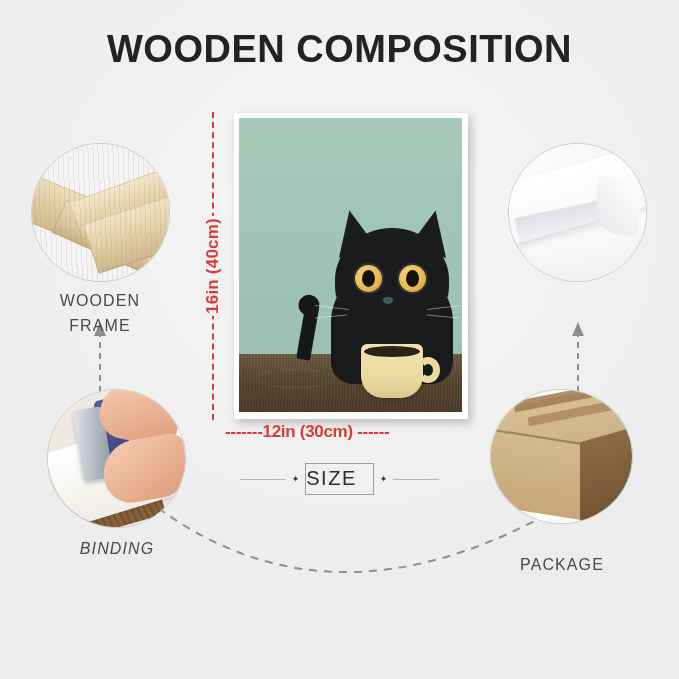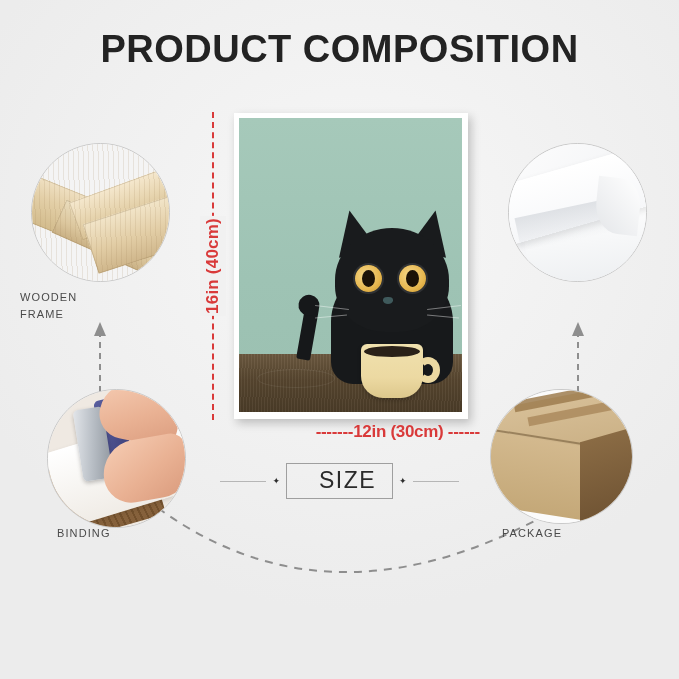--- a/index.html
+++ b/index.html
@@ -193,21 +193,21 @@
     font-weight: 700;
     background: #f1f1f1;
     padding: 3px 2px;
     letter-spacing: 0.2px;
   }
   .dim-h {
     position: absolute;
     left: 225px;
     top: 422px;
     width: 255px;
-    text-align: right;
+    text-align: left;
     color: #d93a3a;
     font-size: 17px;
     font-weight: 700;
     letter-spacing: -0.3px;
     white-space: nowrap;
   }
 
   
   .size-badge {
     position: absolute;
@@ -223,22 +223,22 @@
     height: 1px;
     background: #b6b6b6;
   }
   .size-star {
     color: #2d2d2d;
     font-size: 9px;
     line-height: 1;
   }
   .size-box {
     border: 1px solid #9f9f9f;
-    padding: 3px 16px 4px 32px;
-    font-size: 23px;
+    padding: 3px 16px 4px 0;
+    font-size: 20px;
     letter-spacing: 1.5px;
     color: #2b2b2b;
     background: transparent;
   }
 
   
   .circle {
     position: absolute;
     border-radius: 50%;
     overflow: hidden;
@@ -404,29 +404,30 @@
   .pk-seam {
     position: absolute;
     left: 0; top: 48px; width: 118px; height: 2px;
     background: rgba(110,85,52,0.55);
     transform: skewY(9deg);
   }
 
   
   .feat-label {
     position: absolute;
-    font-size: 11px;
+    text-align: center;
+    font-size: 16px;
     letter-spacing: 1.1px;
     color: #4a4a4a;
     line-height: 1.55;
   }
   .l-frame   { left: 20px;  top: 289px; width: 160px; }
   .l-canvas  { left: 498px; top: 289px; width: 160px; }
-  .l-binding { left: 57px;  top: 525px; width: 120px; }
-  .l-package { left: 502px; top: 525px; width: 120px; }
+  .l-binding { left: 57px;  top: 537px; width: 120px; font-style: italic; }
+  .l-package { left: 502px; top: 553px; width: 120px; }
 
   
   .conn {
     position: absolute;
     pointer-events: none;
   }
   .conn-left  { left: 0; top: 0; width: 679px; height: 679px; }
 
   
   .footer {
@@ -439,21 +440,21 @@
     color: #57585a;
     font-family: "Liberation Sans", sans-serif;
   }
   .footer div { white-space: nowrap; }
 </style>
 </head>
 <body>
 
 <div class="poster">
 
-  <div class="title">PRODUCT COMPOSITION</div>
+  <div class="title">WOODEN COMPOSITION</div>
 
   <svg class="conn conn-left" viewBox="0 0 679 679">
 
     <line x1="100" y1="392" x2="100" y2="335" stroke="#8e8e8e" stroke-width="2" stroke-dasharray="6,5"></line>
     <polygon points="100,322 94,336 106,336" fill="#8e8e8e"></polygon>
 
     <line x1="578" y1="392" x2="578" y2="335" stroke="#8e8e8e" stroke-width="2" stroke-dasharray="6,5"></line>
     <polygon points="578,322 572,336 584,336" fill="#8e8e8e"></polygon>
 
     <path d="M 158 508 Q 339 640 572 500" stroke="#8e8e8e" stroke-width="2" fill="none" stroke-dasharray="8,7"></path>

